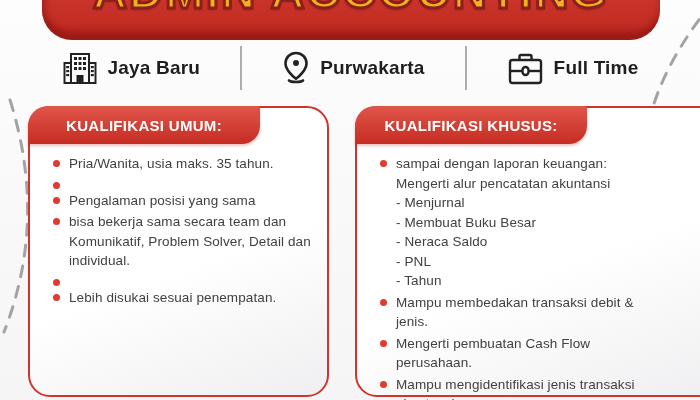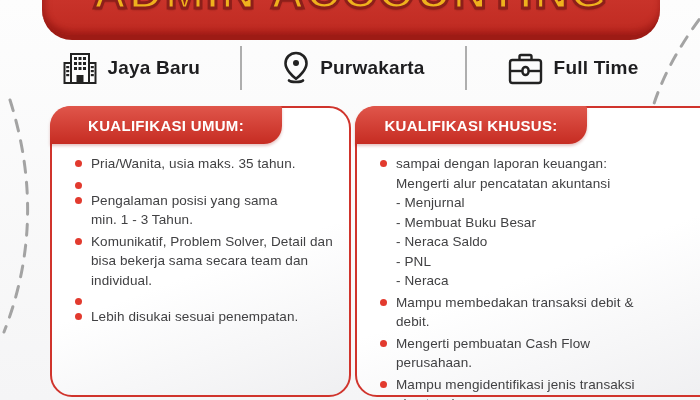--- a/index.html
+++ b/index.html
@@ -40,21 +40,21 @@
   .meta-item svg { display:block; }
   .meta-label { font-size:19px; font-weight:bold; color:#1e1e20; letter-spacing:.2px; }
   .meta-divider { width:2px; height:44px; background:#aeaeae; margin:0 40px; }
 
   
   .card {
     position:absolute; top:106px; height:291px;
     background:linear-gradient(160deg,#ffffff 55%,#efeff1 100%);
     border:2px solid #d0342c; border-radius:22px; z-index:2;
   }
-  .card.left  { left:50px;  width:301px; }
+  .card.left  { left:28px;  width:301px; }
   .card.right { left:355px; width:368px; }
   .card-tab {
     position:absolute; top:-2px; left:-2px; width:232px; height:38px;
     background:linear-gradient(180deg,#e0564b 0%,#c62c22 100%);
     border-radius:20px 2px 18px 0;
     display:flex; align-items:center; justify-content:center;
     box-shadow:0 2px 3px rgba(150,20,15,.25);
   }
   .card-tab span {
     color:#ffffff; font-weight:bold; font-size:15px; letter-spacing:.3px; white-space:nowrap;
@@ -156,29 +156,28 @@
       </div>
 
       <div class="bullet-item">
         <span class="dot"></span>
       </div>
 
       <div class="bullet-item">
         <span class="dot"></span>
         <div class="item-lines">
           <div>Pengalaman posisi yang sama</div>
-          <div>min. 1 - 3 Tahun.</div>
-        </div>
-      </div>
-
-      <div class="bullet-item">
-        <span class="dot"></span>
-        <div class="item-lines">
+        </div>
+      </div>
+
+      <div class="bullet-item">
+        <span class="dot"></span>
+        <div class="item-lines">
+          <div>bisa bekerja sama secara team dan</div>
           <div>Komunikatif, Problem Solver, Detail dan</div>
-          <div>bisa bekerja sama secara team dan</div>
           <div>individual.</div>
         </div>
       </div>
 
       <div class="bullet-item">
         <span class="dot"></span>
         <div class="item-lines">
         </div>
       </div>
 
@@ -199,29 +198,29 @@
 
       <div class="bullet-item">
         <span class="dot"></span>
         <div class="item-lines">
           <div>sampai dengan laporan keuangan:</div>
           <div>Mengerti alur pencatatan akuntansi</div>
           <div>- Menjurnal</div>
           <div>- Membuat Buku Besar</div>
           <div>- Neraca Saldo</div>
           <div>- PNL</div>
-          <div>- Neraca</div>
+          <div>- Tahun</div>
         </div>
       </div>
 
       <div class="bullet-item">
         <span class="dot"></span>
         <div class="item-lines">
           <div>Mampu membedakan transaksi debit &amp;</div>
-          <div>debit.</div>
+          <div>jenis.</div>
         </div>
       </div>
 
       <div class="bullet-item">
         <span class="dot"></span>
         <div class="item-lines">
           <div>Mengerti pembuatan Cash Flow</div>
           <div>perusahaan.</div>
         </div>
       </div>

